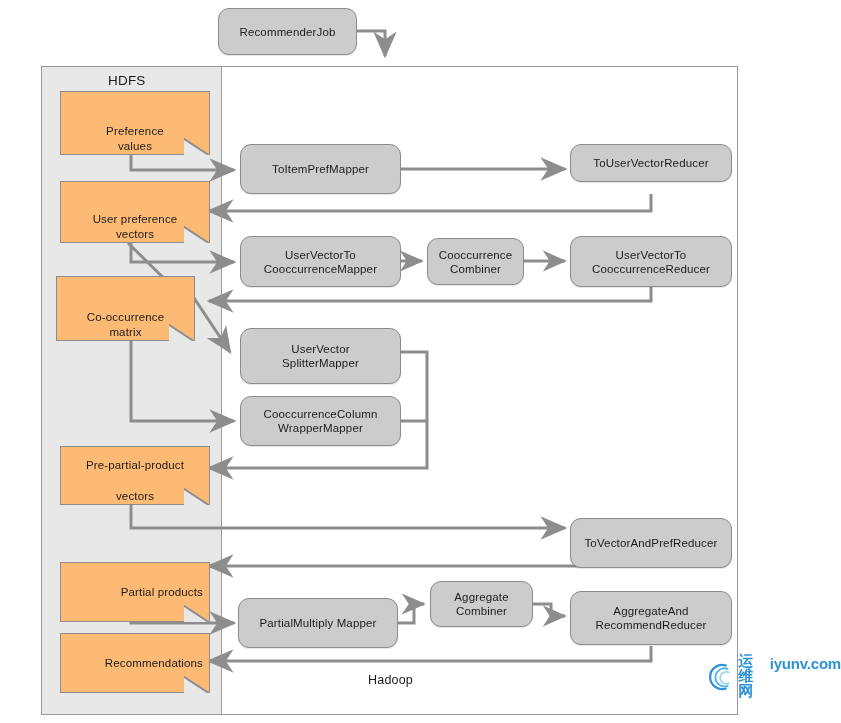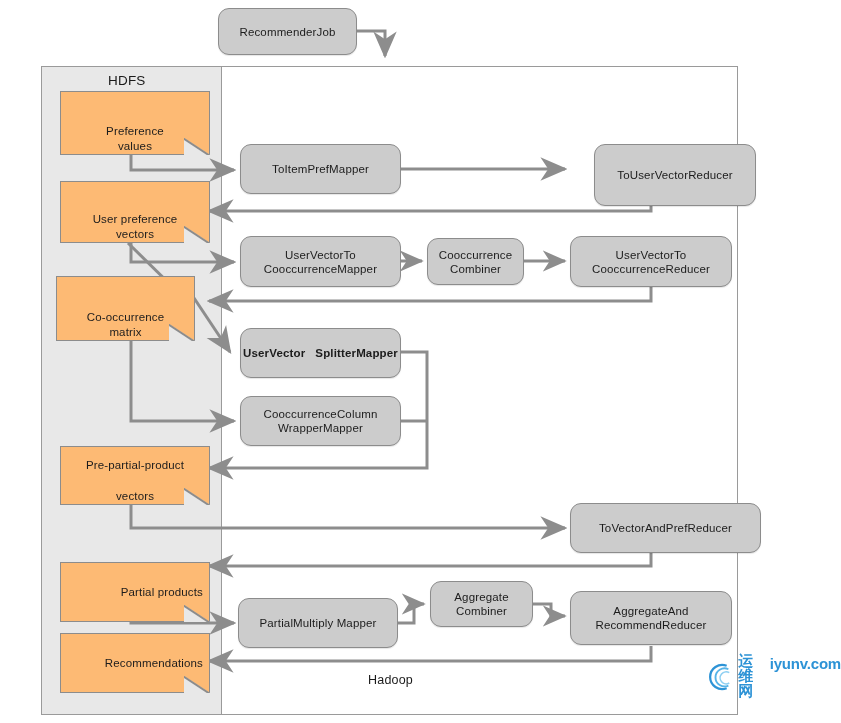--- a/index.html
+++ b/index.html
@@ -173,50 +173,50 @@
   </svg>
 
   <div class="proc" style="left:218px;top:8px;width:139px;height:47px;">
     <span>RecommenderJob</span>
   </div>
 
   <div class="proc" style="left:240px;top:144px;width:161px;height:50px;">
     <span>ToItemPrefMapper</span>
   </div>
 
-  <div class="proc" style="left:570px;top:144px;width:162px;height:62px;margin-left:24px;">
+  <div class="proc" style="left:570px;top:144px;width:162px;height:38px;">
     <span>ToUserVectorReducer</span>
   </div>
 
   <div class="proc" style="left:240px;top:236px;width:161px;height:51px;flex-direction:column;">
     <span>UserVectorTo</span>
     <span>CooccurrenceMapper</span>
   </div>
 
   <div class="proc" style="left:427px;top:238px;width:97px;height:47px;flex-direction:column;">
     <span>Cooccurrence</span>
     <span>Combiner</span>
   </div>
 
   <div class="proc" style="left:570px;top:236px;width:162px;height:51px;flex-direction:column;">
     <span>UserVectorTo</span>
     <span>CooccurrenceReducer</span>
   </div>
 
-  <div class="proc" style="left:240px;top:328px;width:161px;height:50px;flex-direction:row;font-weight:bold;">
+  <div class="proc" style="left:240px;top:328px;width:161px;height:56px;flex-direction:column;">
     <span>UserVector</span>
     <span>SplitterMapper</span>
   </div>
 
   <div class="proc" style="left:240px;top:396px;width:161px;height:50px;flex-direction:column;">
     <span>CooccurrenceColumn</span>
     <span>WrapperMapper</span>
   </div>
 
-  <div class="proc" style="left:570px;top:503px;width:191px;height:50px;text-align:center;">
+  <div class="proc" style="left:570px;top:518px;width:162px;height:50px;text-align:center;">
     <span>ToVectorAndPrefReducer</span>
   </div>
 
   <div class="proc" style="left:238px;top:598px;width:160px;height:50px;">
     <span>PartialMultiply Mapper</span>
   </div>
 
   <div class="proc" style="left:430px;top:581px;width:103px;height:46px;flex-direction:column;">
     <span>Aggregate</span>
     <span>Combiner</span>

